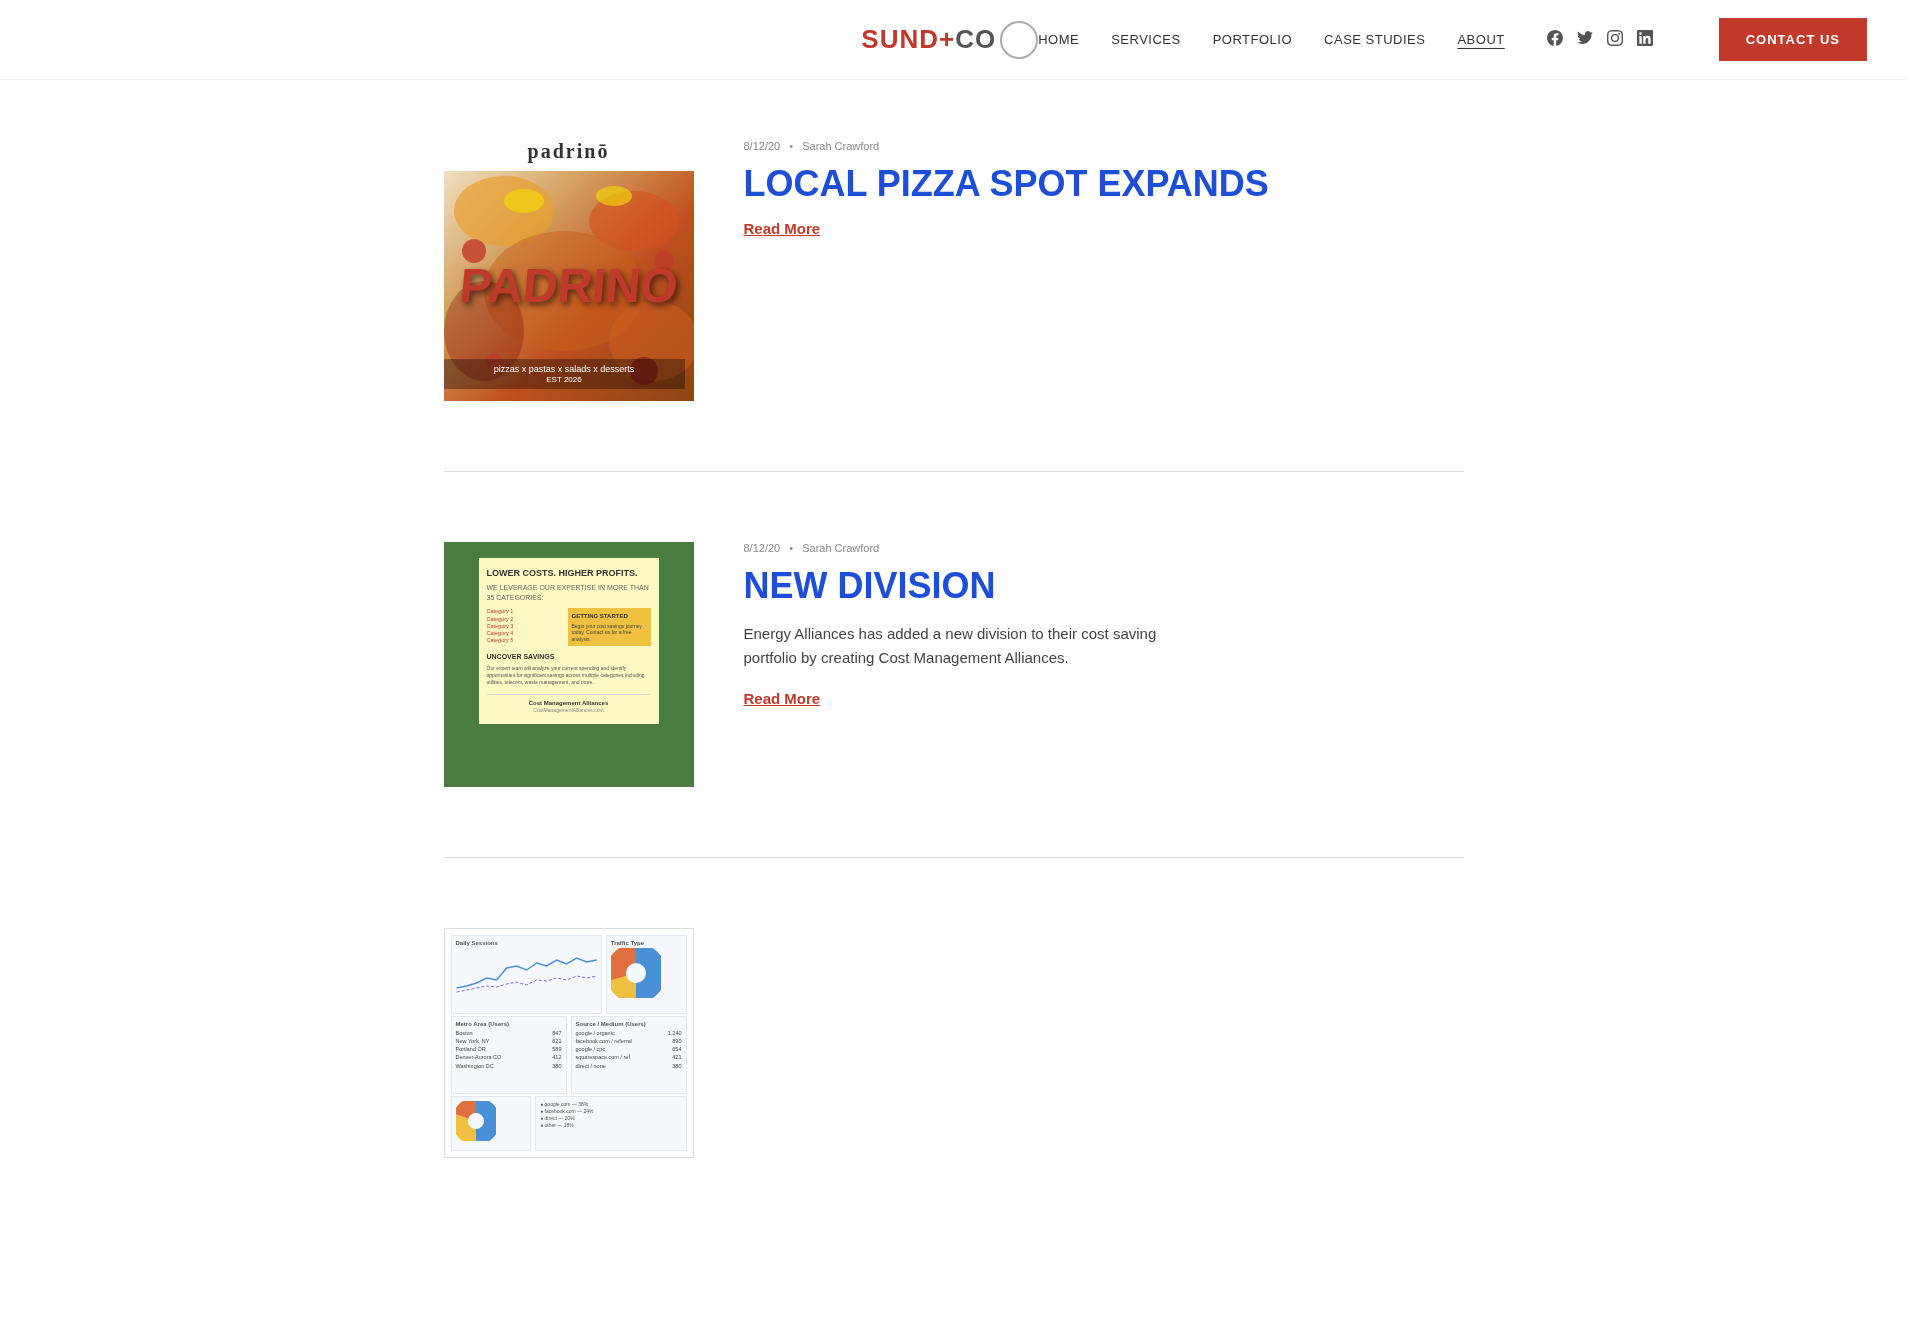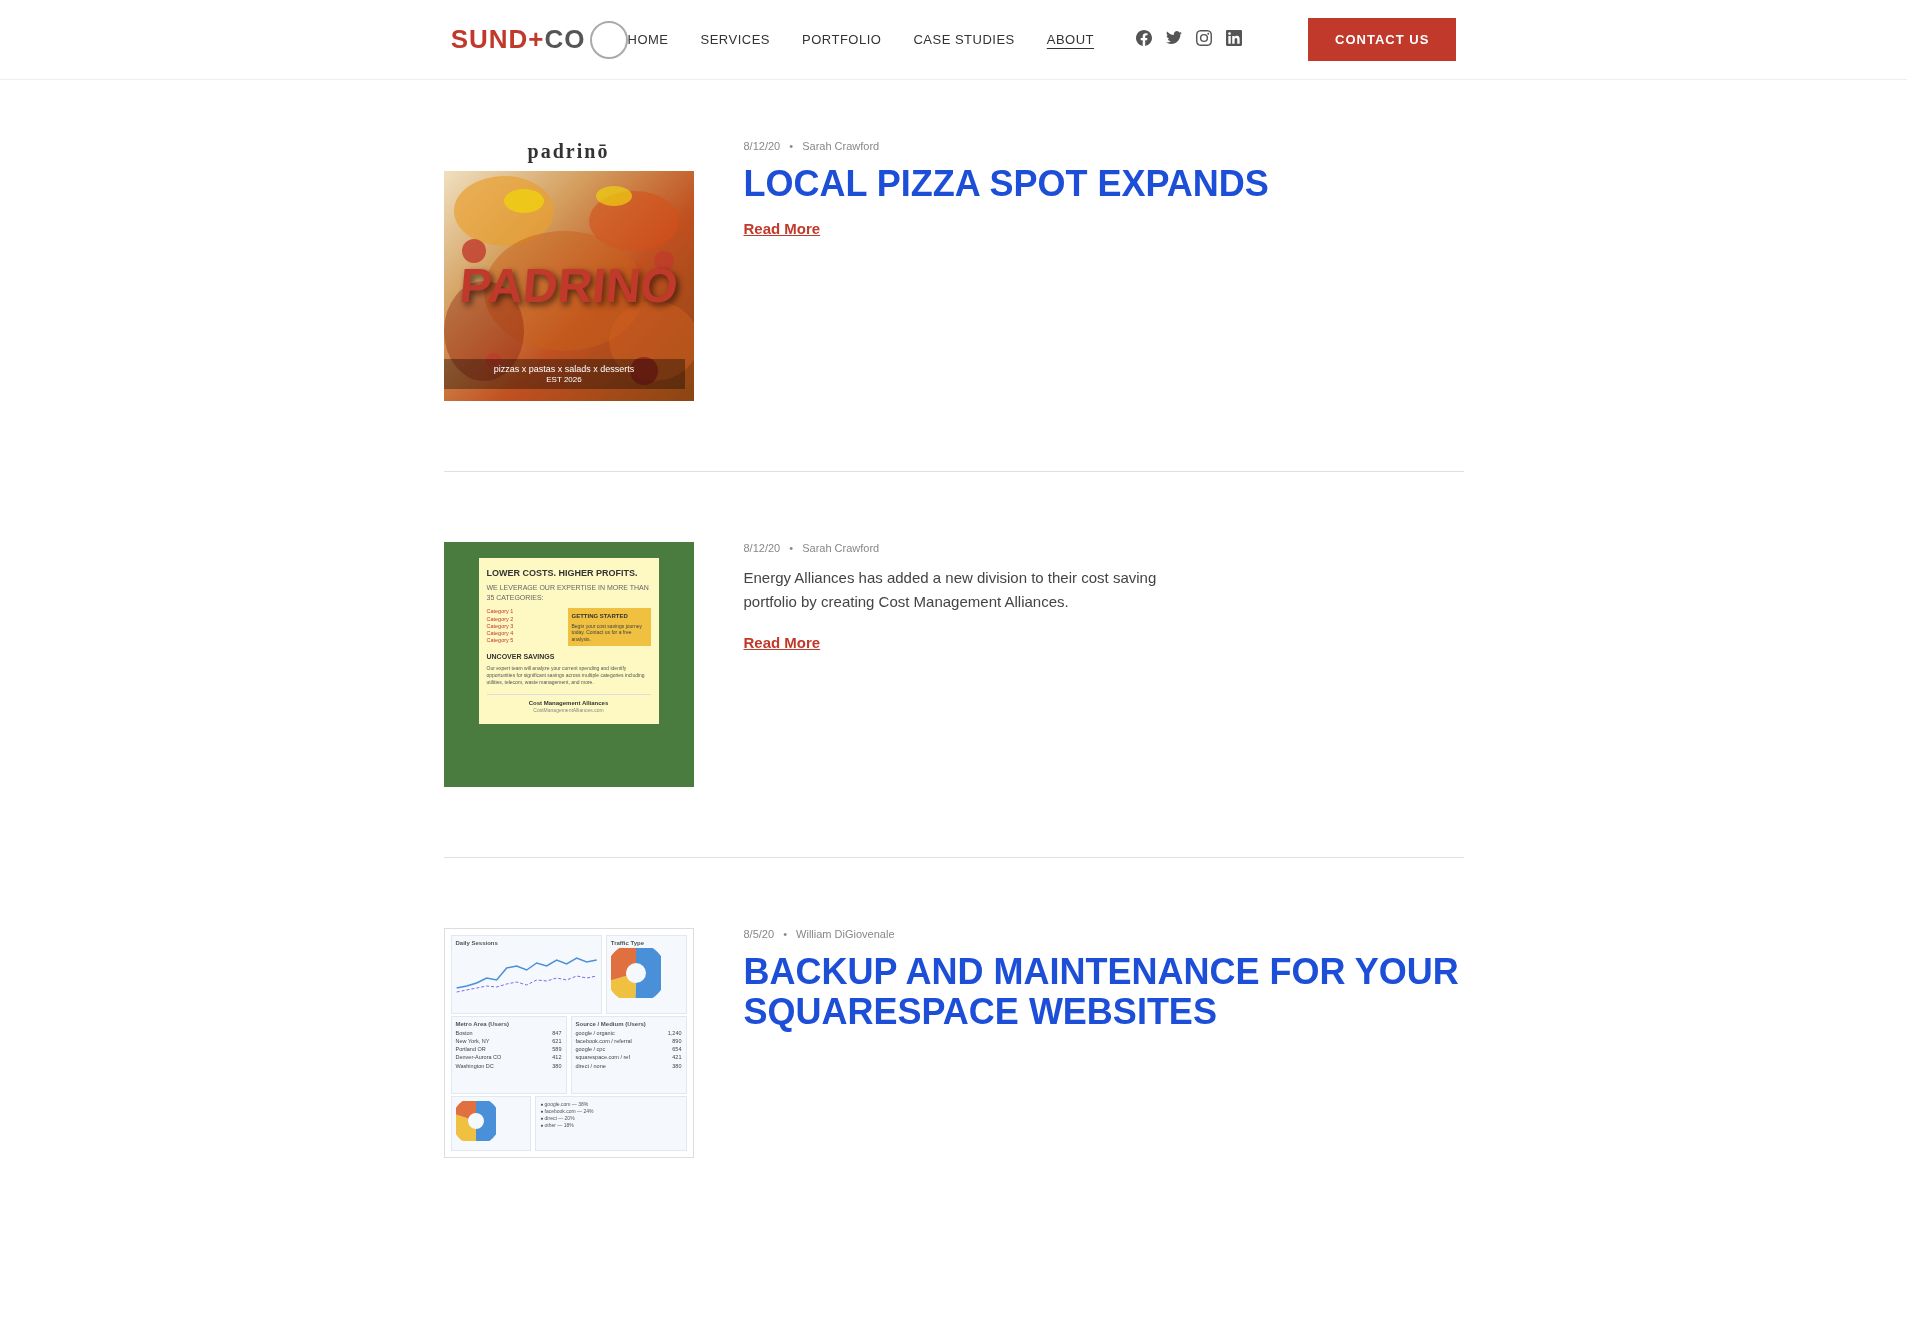--- a/index.html
+++ b/index.html
@@ -11,21 +11,21 @@
     body {
       font-family: 'Arial', sans-serif;
       background: #ffffff;
       color: #333;
     }
 
     
     header {
       display: flex;
       align-items: center;
-      justify-content: center;
+      justify-content: flex-end;
       padding: 0 40px;
       height: 80px;
       background: #fff;
       border-bottom: 1px solid #eee;
     }
 
     .logo-area {
       display: flex;
       align-items: center;
     }
@@ -397,20 +397,21 @@
         </div>
       </div>
     </div>
 
     <div class="case-content">
       <div class="case-meta">
         <span>8/12/20</span>
         <span class="dot">•</span>
         <span>Sarah Crawford</span>
       </div>
+      <h2 class="case-title">NEW DIVISION</h2>
       <p class="case-excerpt">Energy Alliances has added a new division to their cost saving portfolio by creating Cost Management Alliances.</p>
       <a class="read-more" href="#">Read More</a>
     </div>
   </div>
 
   <hr class="divider">
 
   <div class="case-entry">
     <div class="case-image-wrapper">
       <div class="img-analytics">
@@ -501,23 +502,15 @@
               <div>● google.com — 38%</div>
               <div>● facebook.com — 24%</div>
               <div>● direct — 20%</div>
               <div>● other — 18%</div>
             </div>
           </div>
         </div>
       </div>
     </div>
 
-    <div class="case-content">
-      <div class="case-meta">
-        <span>8/5/20</span>
-        <span class="dot">•</span>
-        <span>William DiGiovenale</span>
-      </div>
-      <h2 class="case-title">BACKUP AND MAINTENANCE FOR YOUR SQUARESPACE WEBSITES</h2>
-    </div>
   </div>
 
 </main>
 
 </body></html>

